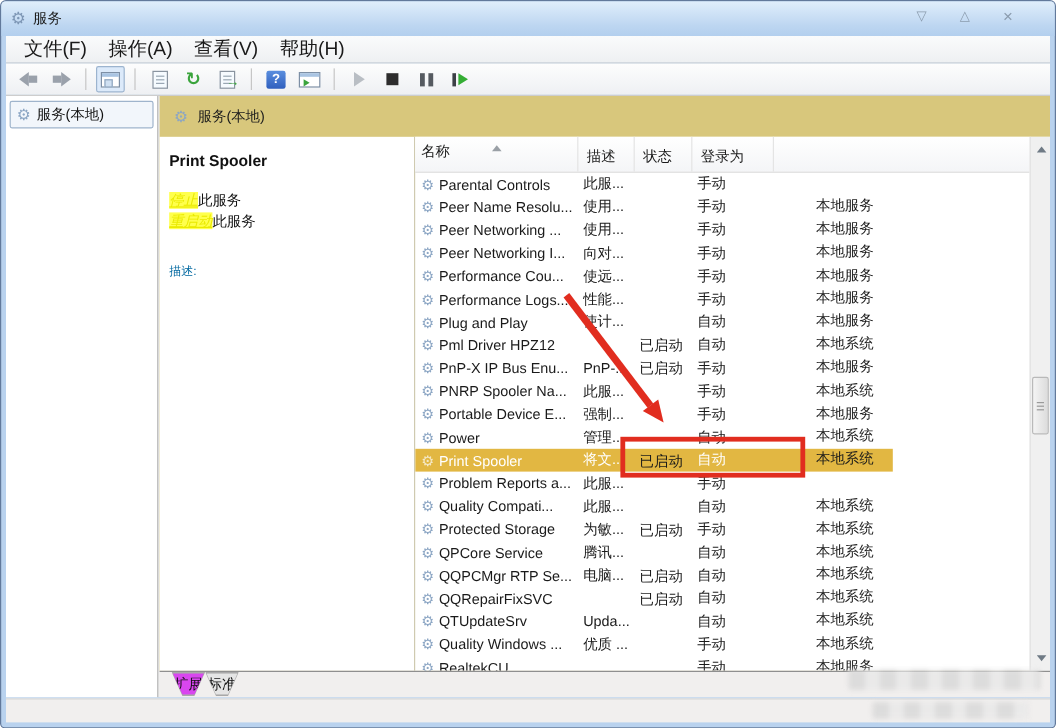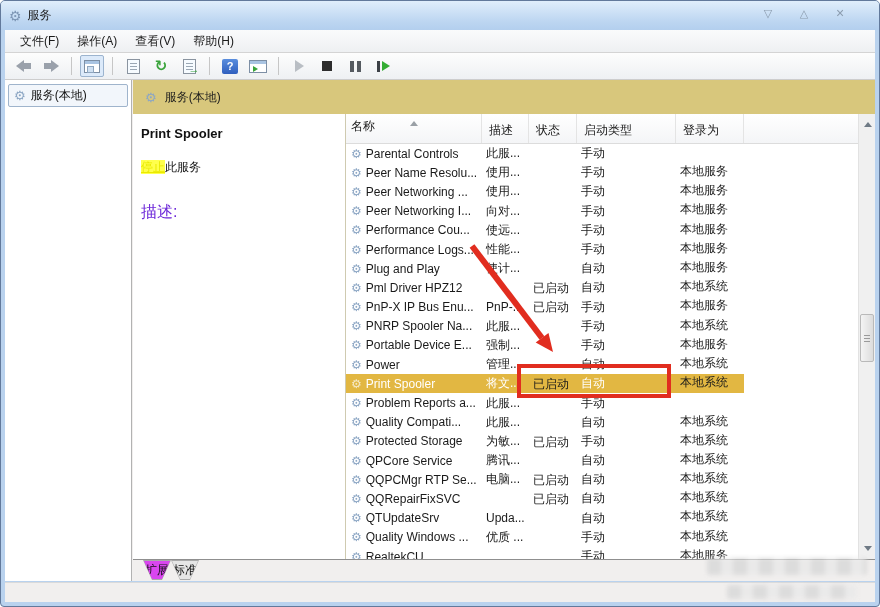--- a/index.html
+++ b/index.html
@@ -12,21 +12,21 @@
   .title-gear { font-size:14px; color:#7d96b5; margin-right:6px; }
   .title-text { font-size:12px; color:#1c1c1c; }
   .win-controls { position:absolute; right:28px; top:4px; display:flex; gap:14px; }
   .wc-btn { width:22px; height:16px; display:flex; align-items:center; justify-content:center;
     color:#8b9cae; font-size:11px; cursor:default; }
 
   
   .menubar { position:absolute; top:29px; left:4px; right:4px; height:23px;
     background:linear-gradient(#fafbfc,#eef0f2); border-bottom:1px solid #d4d4d4;
     display:flex; align-items:center; padding-left:6px; }
-  .menu-item { font-size:12px; color:#1a1a1a; padding:3px 9px; }
+  .menu-item { font-size:16px; color:#1a1a1a; padding:3px 9px; }
 
   
   .toolbar { position:absolute; top:52px; left:4px; right:4px; height:27px;
     background:linear-gradient(#fdfdfd,#eef0f3); border-bottom:1px solid #cdcdcd;
     display:flex; align-items:center; padding-left:6px; gap:4px; }
   .tb-sep { width:1px; height:18px; background:#c6c6c6; margin:0 4px; }
   .tb-btn { width:24px; height:22px; display:flex; align-items:center; justify-content:center; border-radius:2px; }
   .tb-btn.pressed { border:1px solid #9cb4cf; background:#dceafa; }
   .arrowL,.arrowR { display:flex; align-items:center; }
   .arrowL .head { width:0;height:0;border:6px solid transparent;border-right:8px solid #9aa1ab;border-left:none; }
@@ -61,22 +61,22 @@
   .tree-item { margin:4px 3px; padding:2px 5px; display:flex; align-items:center; gap:5px;
     border:1px solid #9fb4cc; background:#f2f6fb; border-radius:2px; font-size:12px; color:#111; }
   .gear { color:#8ca6c4; font-size:13px; line-height:1; }
 
   .right { position:absolute; left:128px; right:0; top:0; height:479px; background:#d8c77c; }
   .gold-hdr { height:34px; display:flex; align-items:center; gap:8px; padding-left:12px;
     font-size:12px; color:#1c1c1c; }
   .detail { position:absolute; left:0; top:34px; width:212px; bottom:0; background:#fff; padding:12px 0 0 8px; }
   .svc-name { font-size:13px; font-weight:bold; color:#111; margin-bottom:18px; }
   .svc-links { font-size:12px; color:#111; line-height:17px; margin-bottom:26px; }
-  .hl-link { background:#ffff4d; color:#eaea00; text-decoration:underline; }
-  .desc-label { font-size:16px; color:#6d28d9; margin-bottom:2px; }
+  .hl-link { background:#ffff4d; color:#eaea00; text-decoration:underline;font-style:italic; }
+  .desc-label { font-size:10px; color:#0369a1; margin-bottom:2px; }
   .desc-text { font-size:12px; color:#111; }
 
   
   .tablewrap { position:absolute; left:212px; right:0; top:34px; bottom:0; background:#fff; border-left:1px solid #cfcab0; }
   .thead { position:absolute; top:0; left:0; right:17px; height:30px;
     background:linear-gradient(#ffffff,#f4f5f7); border-bottom:1px solid #dcdcdc; display:flex; }
   .th { position:relative; display:flex; align-items:flex-end; padding:0 0 4px 7px;
     font-size:12px; color:#1a1a1a; border-right:1px solid #e4e4e4; }
   .sort-up { position:absolute; top:3px; left:50%; width:0; height:0;
     border:4px solid transparent; border-bottom:5px solid #9aa0a6; transform:translateX(-50%); }
@@ -214,38 +214,36 @@
     <div class="right">
       <div class="gold-hdr">
         <span class="gear">⚙</span>
         <span>服务(本地)</span>
       </div>
 
       <div class="detail">
         <div class="svc-name">Print Spooler</div>
         <div class="svc-links">
           <div><span class="hl-link">停止</span><span>此服务</span></div>
+          <div><span class="hl-link">重启动</span><span>此服务</span></div>
         </div>
         <div class="desc-label">描述:</div>
       </div>
 
       <div class="tablewrap">
         <div class="thead">
           <div class="th c-name" style="width:136px;">
             <span class="sort-up"></span>
             <span>名称</span>
           </div>
           <div class="th" style="width:47px;">
               <span>描述</span>
             </div>
           <div class="th" style="width:48px;">
               <span>状态</span>
-            </div>
-          <div class="th" style="width:99px;">
-              <span>启动类型</span>
             </div>
           <div class="th" style="width:68px;">
               <span>登录为</span>
             </div>
           <div class="th" style="flex:1; border-right:none;"></div>
         </div>
         <div class="rows" id="rows-host">
             <div class="trow">
               <span class="cell c-name">
                 <span class="gear">⚙</span>

